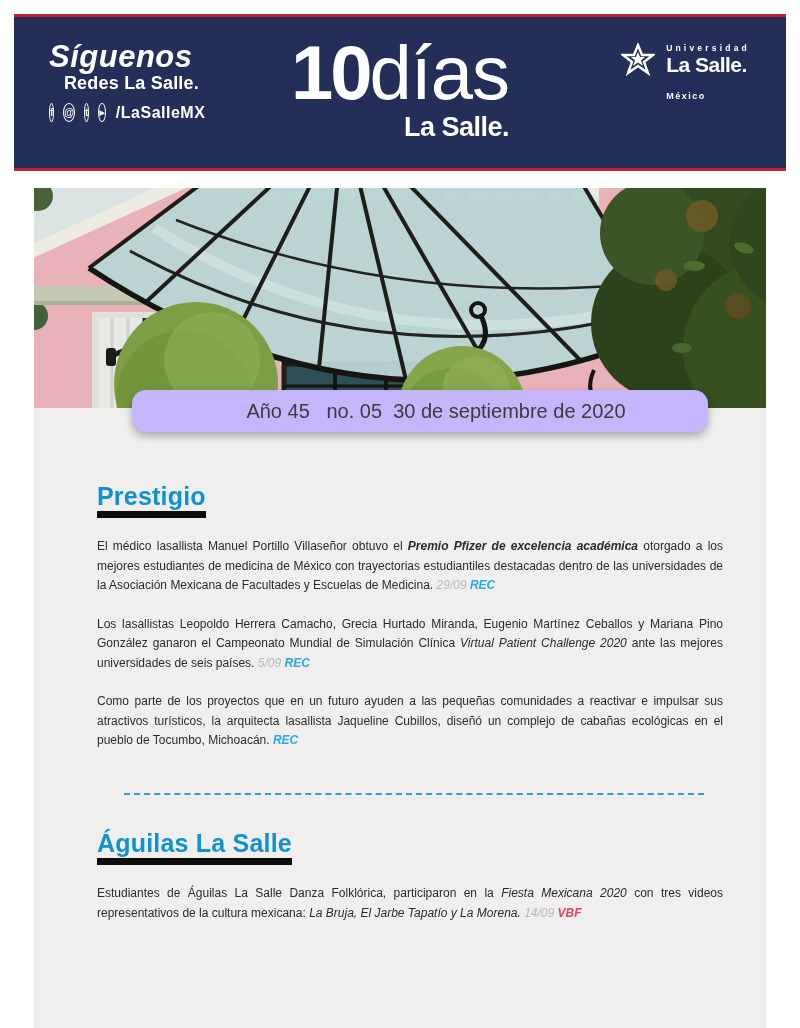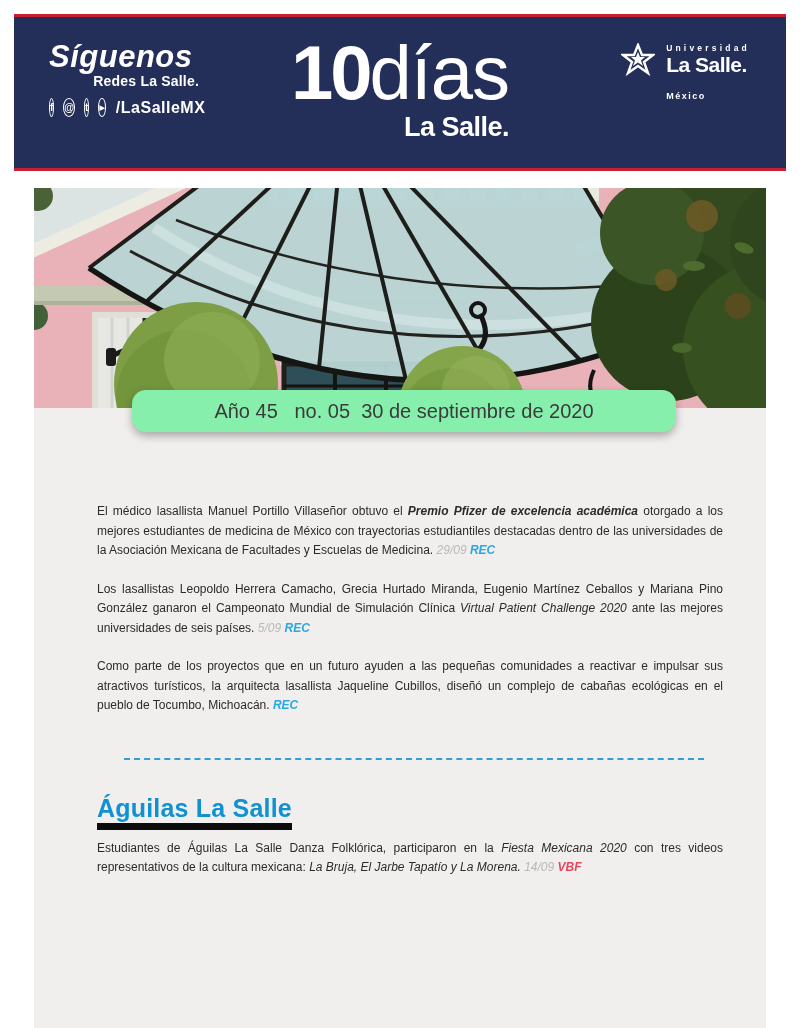--- a/index.html
+++ b/index.html
@@ -6,21 +6,21 @@
   .page{width:772px;height:1028px;margin:0 auto;background:#fff;position:relative;
         font-family:"Liberation Sans",sans-serif;overflow:hidden;}
 
   .topgap{height:14px;background:#fff;}
   .redline{height:3px;background:var(--red,#c51f30);}
 
   
   .masthead{height:151px;background:var(--navy,#232e59);position:relative;color:#fff;}
   .follow{position:absolute;left:35px;top:24px;width:150px;}
   .follow-title{font-style:italic;font-weight:bold;font-size:31px;letter-spacing:.5px;line-height:1;}
-  .follow-sub{font-weight:bold;font-size:14px;text-align:right;margin-top:1px;letter-spacing:.2px;}
+  .follow-sub{font-weight:bold;font-size:18px;text-align:right;margin-top:1px;letter-spacing:.2px;}
   .social{display:flex;align-items:center;gap:9px;margin-top:9px;}
   .icn{width:17px;height:17px;border:1.5px solid #fff;border-radius:50%;display:flex;
        align-items:center;justify-content:center;font-size:10px;font-weight:bold;line-height:1;}
   .icn.yt{font-size:7px;}
   .handle{font-size:16px;font-weight:bold;margin-left:1px;letter-spacing:.5px;}
 
   .brand{position:absolute;left:0;right:0;top:20px;text-align:center;}
   .brand-inner{display:inline-block;text-align:right;}
   .brand-line{font-size:76px;line-height:.95;white-space:nowrap;}
   .n10{font-weight:800;letter-spacing:-3px;}
@@ -33,37 +33,37 @@
   .u2{font-size:21px;font-weight:bold;line-height:1;letter-spacing:-0.5px;}
   .u3{font-size:9px;font-weight:bold;letter-spacing:1.5px;margin-top:16px;}
 
   .gap2{height:17px;background:#fff;}
 
   
   .content{margin:0 20px;height:840px;background:var(--content_bg,#f0efee);position:relative;}
   .photo{height:220px;position:relative;overflow:hidden;}
   .photo svg{display:block;}
 
-  .issue-banner{position:absolute;left:98px;top:202px;width:544px;height:42px;background:#86efac;
+  .issue-banner{position:absolute;left:98px;top:202px;width:544px;height:42px;background:#c4b5fd;
       border-radius:14px;box-shadow:0 4px 8px rgba(0,0,0,.3);display:flex;align-items:center;
-      justify-content:center;font-size:20px;color:#3b3b3b;white-space:pre;z-index:5;}
+      justify-content:center;font-size:20px;color:#3b3b3b;white-space:pre;z-index:5;padding-left:32px;}
 
   .articles{padding:75px 43px 0 63px;}
   .section-title{display:table;margin:0;font-size:25px;font-weight:bold;
       color:var(--heading_blue,#1092d2);line-height:1.05;letter-spacing:.2px;
       border-bottom:7px solid #0d0d0d;padding-bottom:2px;}
   .article{margin:19px 0 0 0;font-size:12px;line-height:19.5px;text-align:justify;color:#2c2b29;}
   .em{font-style:italic;}
   .bi{font-style:italic;font-weight:bold;}
   .date{font-style:italic;color:var(--date_gray,#b9b9b8);}
   .tag-rec{font-style:italic;font-weight:bold;color:var(--link_blue,#29a9e1);cursor:pointer;}
   .tag-vbf{font-style:italic;font-weight:bold;color:var(--link_red,#e4475a);cursor:pointer;}
 
   .divider{border:0;border-top:2px dashed #2f9fd6;width:580px;margin:42px 0 35px 27px;}
-  .section2 .article:first-of-type{margin-top:9px;}
+  .section2 .article:first-of-type{margin-top:19px;}
 </style>
 </head>
 <body>
 
 <div class="page">
 
   <div class="topgap"></div>
   <div class="redline"></div>
 
   <div class="masthead">
@@ -223,20 +223,21 @@
           <ellipse cx="710" cy="60" rx="10" ry="5" fill="#4e6c2d" transform="rotate(20 710 60)"></ellipse>
           <ellipse cx="648" cy="160" rx="10" ry="5" fill="#4a682b"></ellipse>
         </g>
       </svg>
     </div>
 
     <div class="issue-banner">Año 45   no. 05  30 de septiembre de 2020</div>
 
     <div class="articles">
 
+      <h2 class="section-title">Prestigio</h2>
 
       <p class="article">
         <span>El médico lasallista Manuel Portillo Villaseñor obtuvo el</span>
         <span class="bi">Premio Pfizer de excelencia académica</span>
         <span>otorgado a los mejores estudiantes de medicina de México con trayectorias estudiantiles destacadas dentro de las universidades de la Asociación Mexicana de Facultades y Escuelas de Medicina.</span>
         <span class="date">29/09</span>
         <span class="tag-rec">REC</span>
       </p>
 
       <p class="article">

